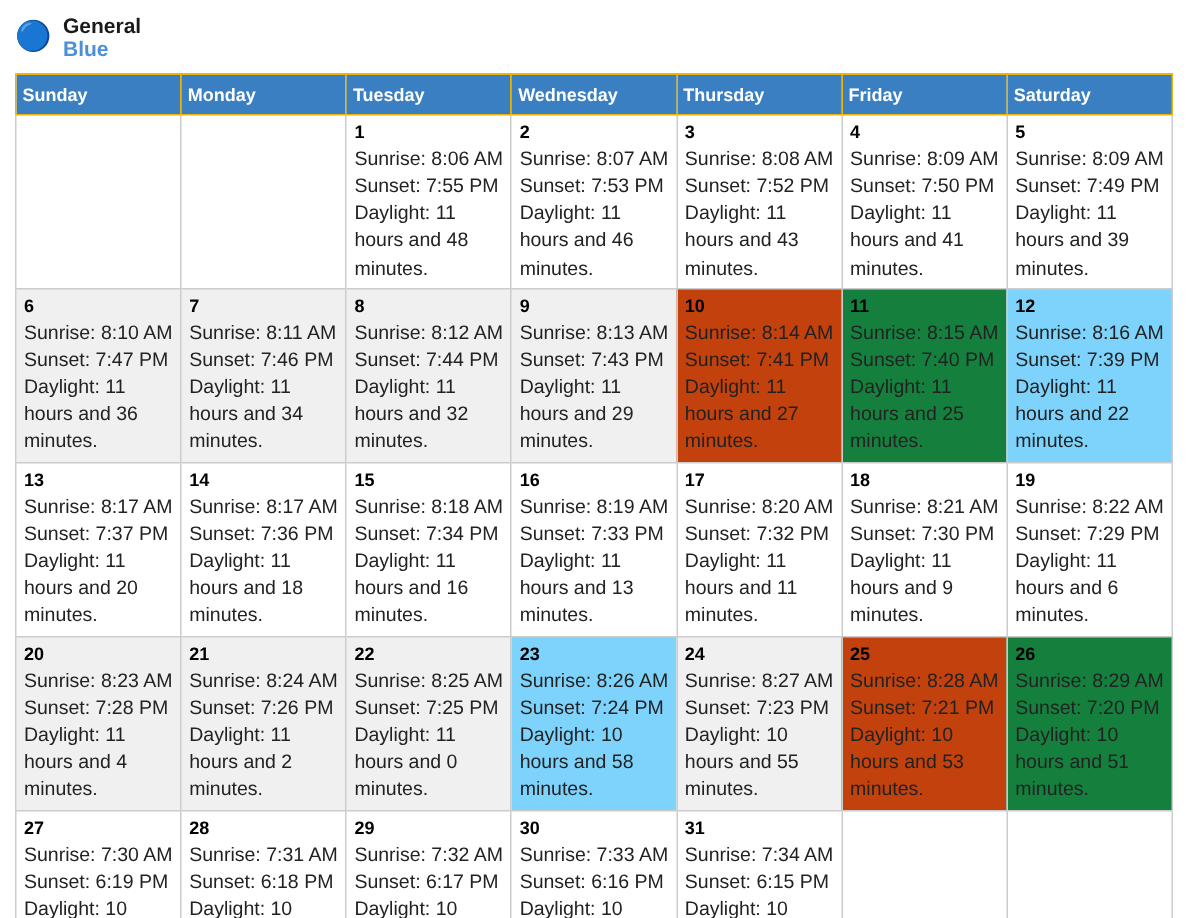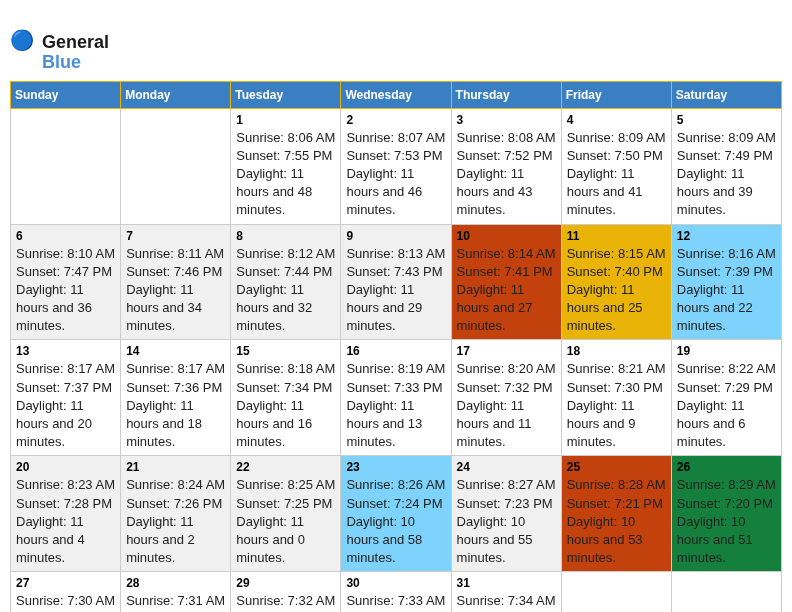--- a/index.html
+++ b/index.html
@@ -15,25 +15,24 @@
       justify-content: space-between;
       align-items: flex-start;
       margin-bottom: 8px;
     }
     .logo {
       display: flex;
       align-items: center;
       gap: 4px;
     }
     .logo-text {
-      font-size: 18px;
+      font-size: 14px;
       font-weight: bold;
       color: #1a1a1a;
       line-height: 1.1;
-      margin-top: 23px;
     }
     .logo-bird {
       width: 28px;
       height: 28px;
     }
     .title-area {
       text-align: right;
     }
     .month-title {
       font-size: 32px;
@@ -156,21 +155,21 @@
           <div class="day-info">Sunrise: 8:12 AM<br>Sunset: 7:44 PM<br>Daylight: 11 hours and 32 minutes.</div>
         </td>
         <td style="background-color: rgb(240, 240, 240);">
           <span class="day-num">9</span>
           <div class="day-info">Sunrise: 8:13 AM<br>Sunset: 7:43 PM<br>Daylight: 11 hours and 29 minutes.</div>
         </td>
         <td style="background-color: #c2410c;">
           <span class="day-num">10</span>
           <div class="day-info">Sunrise: 8:14 AM<br>Sunset: 7:41 PM<br>Daylight: 11 hours and 27 minutes.</div>
         </td>
-        <td style="background-color: #eab308;">
+        <td style="background-color: #15803d;">
           <span class="day-num">11</span>
           <div class="day-info">Sunrise: 8:15 AM<br>Sunset: 7:40 PM<br>Daylight: 11 hours and 25 minutes.</div>
         </td>
         <td style="background-color: #7dd3fc;">
           <span class="day-num">12</span>
           <div class="day-info">Sunrise: 8:16 AM<br>Sunset: 7:39 PM<br>Daylight: 11 hours and 22 minutes.</div>
         </td>
       </tr>
       <tr>
         <td>

